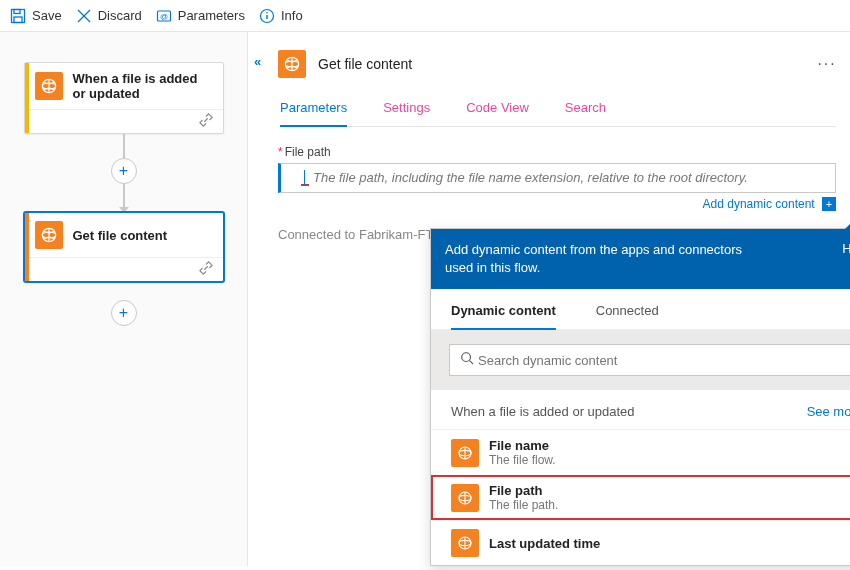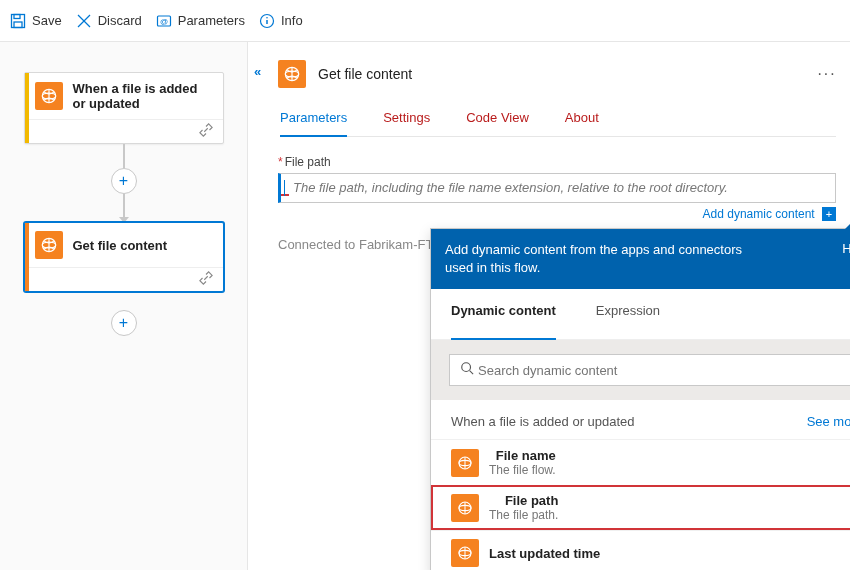--- a/index.html
+++ b/index.html
@@ -1,19 +1,19 @@
 <!DOCTYPE html>
 <html><head>
 <meta charset="utf-8">
 <style>
   * { box-sizing: border-box; margin: 0; padding: 0; font-family: "Segoe UI", Arial, sans-serif; }
   html, body { width: 850px; height: 570px; overflow: hidden; background: #fff; }
 
   
-  .toolbar { height: 42px; display: flex; align-items: center; gap: 14px; padding: 0 10px; border-bottom: 1px solid #e6e6e6; font-size: 13px; color: #333; }
+  .toolbar { height: 32px; display: flex; align-items: center; gap: 14px; padding: 0 10px; border-bottom: 1px solid #e6e6e6; font-size: 13px; color: #333; }
   .tb-item { display: inline-flex; align-items: center; gap: 6px; cursor: pointer; }
   .tb-icon { width: 16px; height: 16px; display: inline-flex; align-items: center; justify-content: center; color: #0078d4; }
 
   
   .body { display: flex; height: calc(570px - 36px); }
   .canvas { width: 248px; border-right: 1px solid #e6e6e6; background: #fafafa; position: relative; padding-top: 30px; }
   .detail { flex: 1; position: relative; padding: 18px 14px 0 30px; background: #fff; overflow: hidden; }
 
   
   .flow-col { display: flex; flex-direction: column; align-items: center; }
@@ -33,54 +33,54 @@
   .arrow-down { width: 0; height: 0; border-left: 5px solid transparent; border-right: 5px solid transparent; border-top: 6px solid #c8c8c8; margin-top: -1px; }
 
   
   .collapse-arrows { position: absolute; left: 6px; top: 22px; color: #0078d4; font-size: 13px; letter-spacing: -3px; font-weight: bold; cursor: pointer; }
   .dh-row { display: flex; align-items: center; gap: 12px; }
   .dh-title { font-size: 14px; color: #222; }
   .more-btn { margin-left: auto; color: #555; font-size: 16px; letter-spacing: 1px; cursor: pointer; }
 
   
   .tabs { display: flex; gap: 36px; margin: 22px 0 0 2px; font-size: 13px; border-bottom: 1px solid #e6e6e6; }
-  .tab { padding-bottom: 10px; color: #b91c1c; cursor: pointer; }
+  .tab { padding-bottom: 10px; color: #ec4899; cursor: pointer; }
   .tab.active { color: #0078d4; border-bottom: 2px solid #0078d4; margin-bottom: -1px; font-weight: 400; }
 
   
   .field-block { margin-top: 18px; }
   .field-label { font-size: 12px; color: #444; }
   .field-label .req { color: #d13438; margin-right: 2px; }
-  .field-input { width: 100%; border: 1px solid #c8c8c8; border-left: 3px solid #0078d4; padding: 6px 0; font-size: 13px; color: #777; font-style: italic; background: #fff; margin-top: 4px; }
+  .field-input { width: 100%; border: 1px solid #c8c8c8; border-left: 3px solid #0078d4; padding: 6px 20px; font-size: 13px; color: #777; font-style: italic; background: #fff; margin-top: 4px; }
   .field-cursor { border-bottom: 2px solid #d13438; display:inline-block; width: 8px; margin-right: 4px; height: 14px; vertical-align: middle; position: relative; }
   .field-cursor::after { content:""; position:absolute; left:3px; top:-2px; width:1px; height:16px; background:#0078d4; }
   .add-dyn-row { text-align: right; font-size: 12px; margin-top: 4px; }
   .add-dyn-link { color: #0078d4; cursor: pointer; }
   .add-dyn-plus { display: inline-flex; width: 14px; height: 14px; background: #0078d4; color: #fff; align-items: center; justify-content: center; font-size: 11px; margin-left: 4px; }
 
   .connected-to { font-size: 13px; color: #888; margin-top: 16px; }
 
   
   .popover { position: absolute; left: 430px; top: 228px; width: 454px; background: #fff; border: 1px solid #c8c8c8; box-shadow: 0 4px 12px rgba(0,0,0,0.15); }
   .popover-caret { position: absolute; top: -8px; right: 22px; width: 0; height: 0; border-left: 8px solid transparent; border-right: 8px solid transparent; border-bottom: 8px solid #0062ad; }
   .pop-head { background: #0062ad; color: #fff; padding: 12px 14px; display: flex; align-items: flex-start; justify-content: space-between; font-size: 13px; }
   .pop-head .hide { cursor: pointer; margin-left: 16px; }
   .pop-tabs { display: flex; gap: 40px; padding: 14px 20px 0 20px; font-size: 13px; border-bottom: 1px solid #eee; }
-  .pop-tab { padding-bottom: 20px; color: #555; cursor: pointer; }
+  .pop-tab { padding-bottom: 10px; color: #555; cursor: pointer; }
   .pop-tab.active { color: #222; font-weight: 600; border-bottom: 2px solid #0078d4; margin-bottom: -1px; }
   .pop-search-wrap { background: #eceae8; padding: 14px 18px; }
   .pop-search { background: #fff; border: 1px solid #c8c8c8; padding: 6px 10px; display: flex; align-items: center; gap: 4px; }
   .pop-search input { border: none; outline: none; font-size: 13px; flex: 1; }
   .group-head { display: flex; justify-content: space-between; align-items: center; padding: 14px 20px 10px 20px; font-size: 13px; color: #555; }
   .group-head .see-more { color: #0078d4; cursor: pointer; font-size: 13px; }
   .dyn-item { display: flex; align-items: center; gap: 10px; padding: 8px 20px; border-top: 1px solid #f0f0f0; cursor: pointer; }
   .dyn-item.highlight { border: 2px solid #d13438; padding: 6px 18px; }
   .dyn-icon { width: 28px; height: 28px; background: #f58220; border-radius: 2px; display: flex; align-items: center; justify-content: center; flex-shrink:0; }
   .dyn-icon svg { width: 18px; height: 18px; stroke: #fff; fill: none; }
-  .dyn-text .t { font-size: 13px; font-weight: 600; color: #222; text-align: right; }
+  .dyn-text .t { font-size: 13px; font-weight: 600; color: #222; }
   .dyn-text .d { font-size: 12px; color: #777; }
 </style>
 </head>
 <body>
 
 <div class="toolbar">
   <div class="tb-item">
     <span class="tb-icon">
       <svg viewBox="0 0 16 16" stroke="#0078d4" fill="none" stroke-width="1.3">
           <rect x="1.5" y="1.5" width="13" height="13"></rect>
@@ -199,21 +199,21 @@
           </svg>
       </div>
       <div class="dh-title">Get file content</div>
       <div class="more-btn">···</div>
     </div>
 
     <div class="tabs">
       <div class="tab active">Parameters</div>
       <div class="tab">Settings</div>
       <div class="tab">Code View</div>
-      <div class="tab">About</div>
+      <div class="tab">Search</div>
     </div>
 
     <div class="field-block">
       <div class="field-label"><span class="req">*</span><span>File path</span></div>
       <div class="field-input">
         <span class="field-cursor"></span><span>The file path, including the file name extension, relative to the root directory.</span>
       </div>
       <div class="add-dyn-row">
         <span class="add-dyn-link">Add dynamic content</span>
         <span class="add-dyn-plus">+</span>
@@ -227,21 +227,21 @@
 </div>
 
 <div class="popover">
   <div class="popover-caret"></div>
   <div class="pop-head">
     <div style="max-width:310px; line-height:1.4;">Add dynamic content from the apps and connectors used in this flow.</div>
     <div class="hide">Hide</div>
   </div>
   <div class="pop-tabs">
     <div class="pop-tab active">Dynamic content</div>
-    <div class="pop-tab">Expression</div>
+    <div class="pop-tab">Connected</div>
   </div>
   <div class="pop-search-wrap">
     <div class="pop-search">
       <span>
         <svg viewBox="0 0 16 16" width="14" height="14" stroke="#555" fill="none" stroke-width="1.3">
             <circle cx="7" cy="7" r="5"></circle>
             <line x1="11" y1="11" x2="15" y2="15"></line>
           </svg>
       </span>
       <input type="text" placeholder="Search dynamic content" style="">

